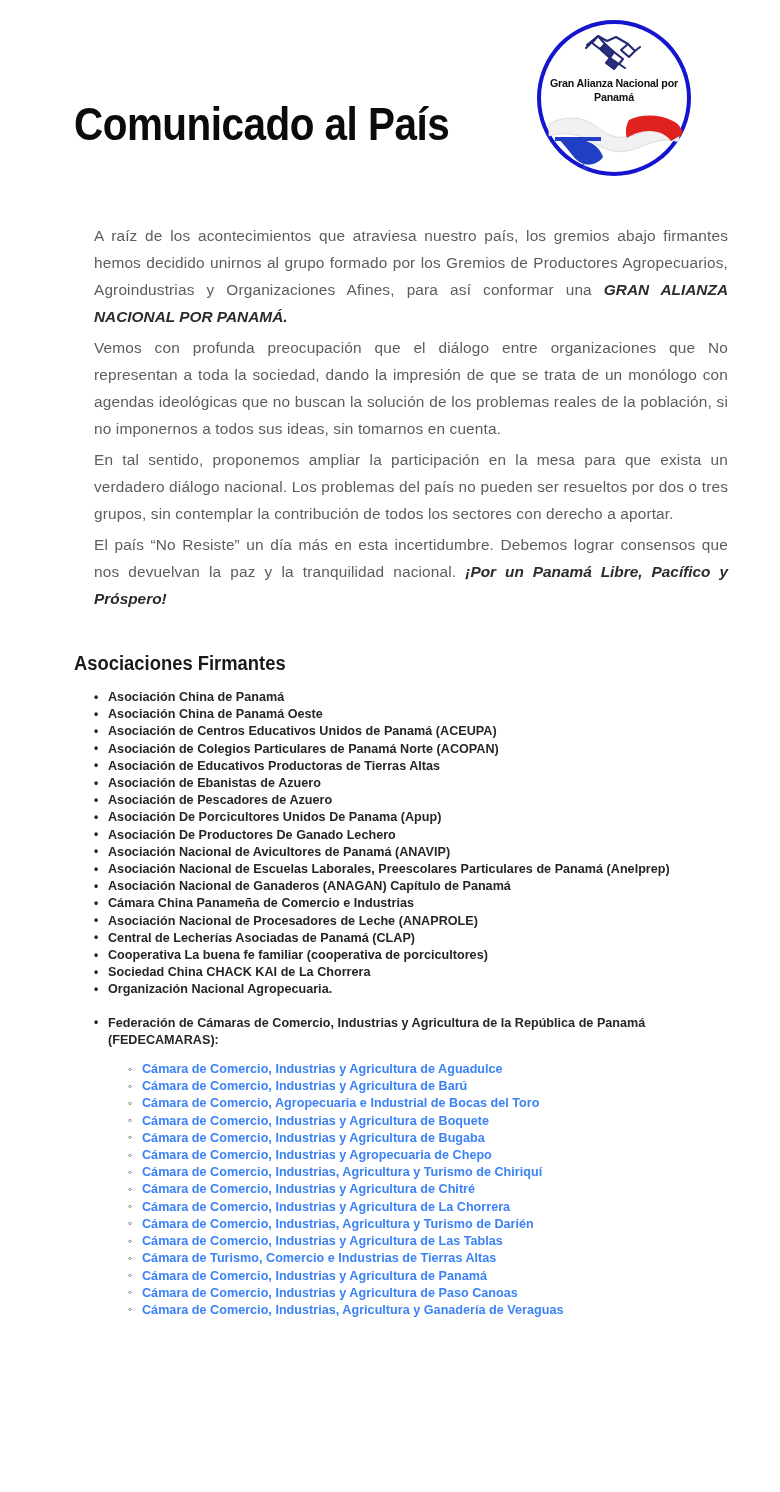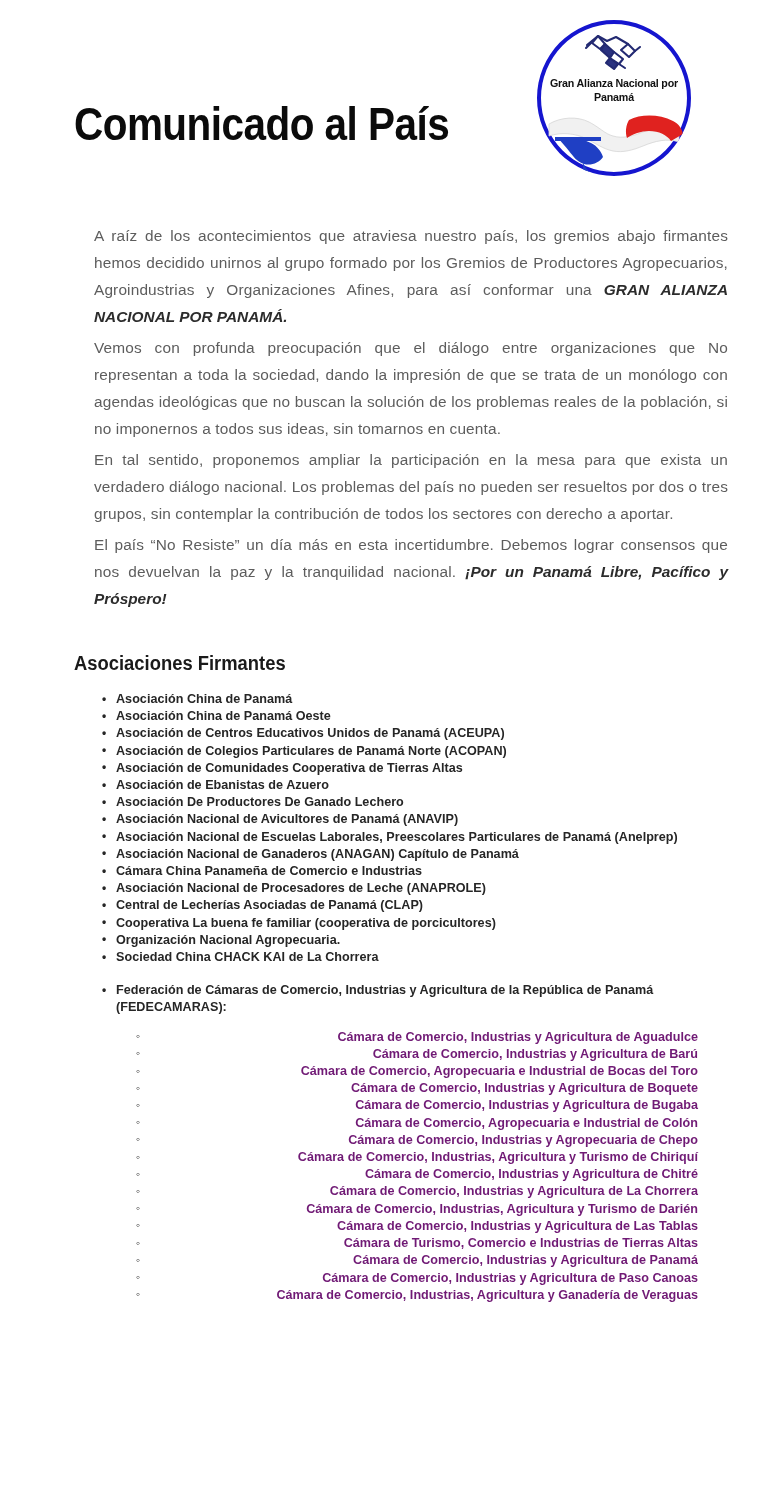--- a/index.html
+++ b/index.html
@@ -132,21 +132,21 @@
     margin: 0 0 14px 0;
     font-family: "Liberation Sans Narrow", "Liberation Sans", sans-serif;
     font-size: 20px;
     line-height: 24px;
     font-weight: 700;
     color: #1a1a1a;
     transform: scaleX(0.92);
     transform-origin: left center;
   }
   ul.sig-list {
-    margin: 16px;
+    margin: 8px;
     padding: 0 0 0 26px;
     list-style: none;
   }
   ul.sig-list > li {
     position: relative;
     font-size: 12.6px;
     line-height: 17.2px;
     font-weight: 700;
     color: #262626;
     padding-left: 0;
@@ -167,23 +167,22 @@
   ul.sub-list {
     margin: 12px 0 0 0;
     padding: 0 0 0 34px;
     list-style: none;
   }
   ul.sub-list > li {
     position: relative;
     font-size: 12.6px;
     line-height: 17.2px;
     font-weight: 700;
-    color: #701a75;
+    color: #3b82f6;
     letter-spacing: 0.02px;
-    text-align: right;
   }
   ul.sub-list > li::before {
     content: "\25E6";
     position: absolute;
     left: -14px;
     top: -0.5px;
     font-size: 12px;
     color: #262626;
   }
 </style>
@@ -253,43 +252,44 @@
 
   <div class="sig-section">
 
     <h2 class="sig-heading">Asociaciones Firmantes</h2>
 
     <ul class="sig-list">
       <li>Asociación China de Panamá</li>
       <li>Asociación China de Panamá Oeste</li>
       <li>Asociación de Centros Educativos Unidos de Panamá (ACEUPA)</li>
       <li>Asociación de Colegios Particulares de Panamá Norte (ACOPAN)</li>
-      <li>Asociación de Comunidades Cooperativa de Tierras Altas</li>
+      <li>Asociación de Educativos Productoras de Tierras Altas</li>
       <li>Asociación de Ebanistas de Azuero</li>
+      <li>Asociación de Pescadores de Azuero</li>
+      <li>Asociación De Porcicultores Unidos De Panama (Apup)</li>
       <li>Asociación De Productores De Ganado Lechero</li>
       <li>Asociación Nacional de Avicultores de Panamá (ANAVIP)</li>
       <li>Asociación Nacional de Escuelas Laborales, Preescolares Particulares de Panamá (Anelprep)</li>
       <li>Asociación Nacional de Ganaderos (ANAGAN) Capítulo de Panamá</li>
       <li>Cámara China Panameña de Comercio e Industrias</li>
       <li>Asociación Nacional de Procesadores de Leche (ANAPROLE)</li>
       <li>Central de Lecherías Asociadas de Panamá (CLAP)</li>
       <li>Cooperativa La buena fe familiar (cooperativa de porcicultores)</li>
+      <li>Sociedad China CHACK KAI de La Chorrera</li>
       <li>Organización Nacional Agropecuaria.</li>
-      <li>Sociedad China CHACK KAI de La Chorrera</li>
 
       <li class="spaced-top">
         <span>Federación de Cámaras de Comercio, Industrias y Agricultura de la República de Panamá (FEDECAMARAS):</span>
 
         <ul class="sub-list">
           <li>Cámara de Comercio, Industrias y Agricultura de Aguadulce</li>
           <li>Cámara de Comercio, Industrias y Agricultura de Barú</li>
           <li>Cámara de Comercio, Agropecuaria e Industrial de Bocas del Toro</li>
           <li>Cámara de Comercio, Industrias y Agricultura de Boquete</li>
           <li>Cámara de Comercio, Industrias y Agricultura de Bugaba</li>
-          <li>Cámara de Comercio, Agropecuaria e Industrial de Colón</li>
           <li>Cámara de Comercio, Industrias y Agropecuaria de Chepo</li>
           <li>Cámara de Comercio, Industrias, Agricultura y Turismo de Chiriquí</li>
           <li>Cámara de Comercio, Industrias y Agricultura de Chitré</li>
           <li>Cámara de Comercio, Industrias y Agricultura de La Chorrera</li>
           <li>Cámara de Comercio, Industrias, Agricultura y Turismo de Darién</li>
           <li>Cámara de Comercio, Industrias y Agricultura de Las Tablas</li>
           <li>Cámara de Turismo, Comercio e Industrias de Tierras Altas</li>
           <li>Cámara de Comercio, Industrias y Agricultura de Panamá</li>
           <li>Cámara de Comercio, Industrias y Agricultura de Paso Canoas</li>
           <li>Cámara de Comercio, Industrias, Agricultura y Ganadería de Veraguas</li>

